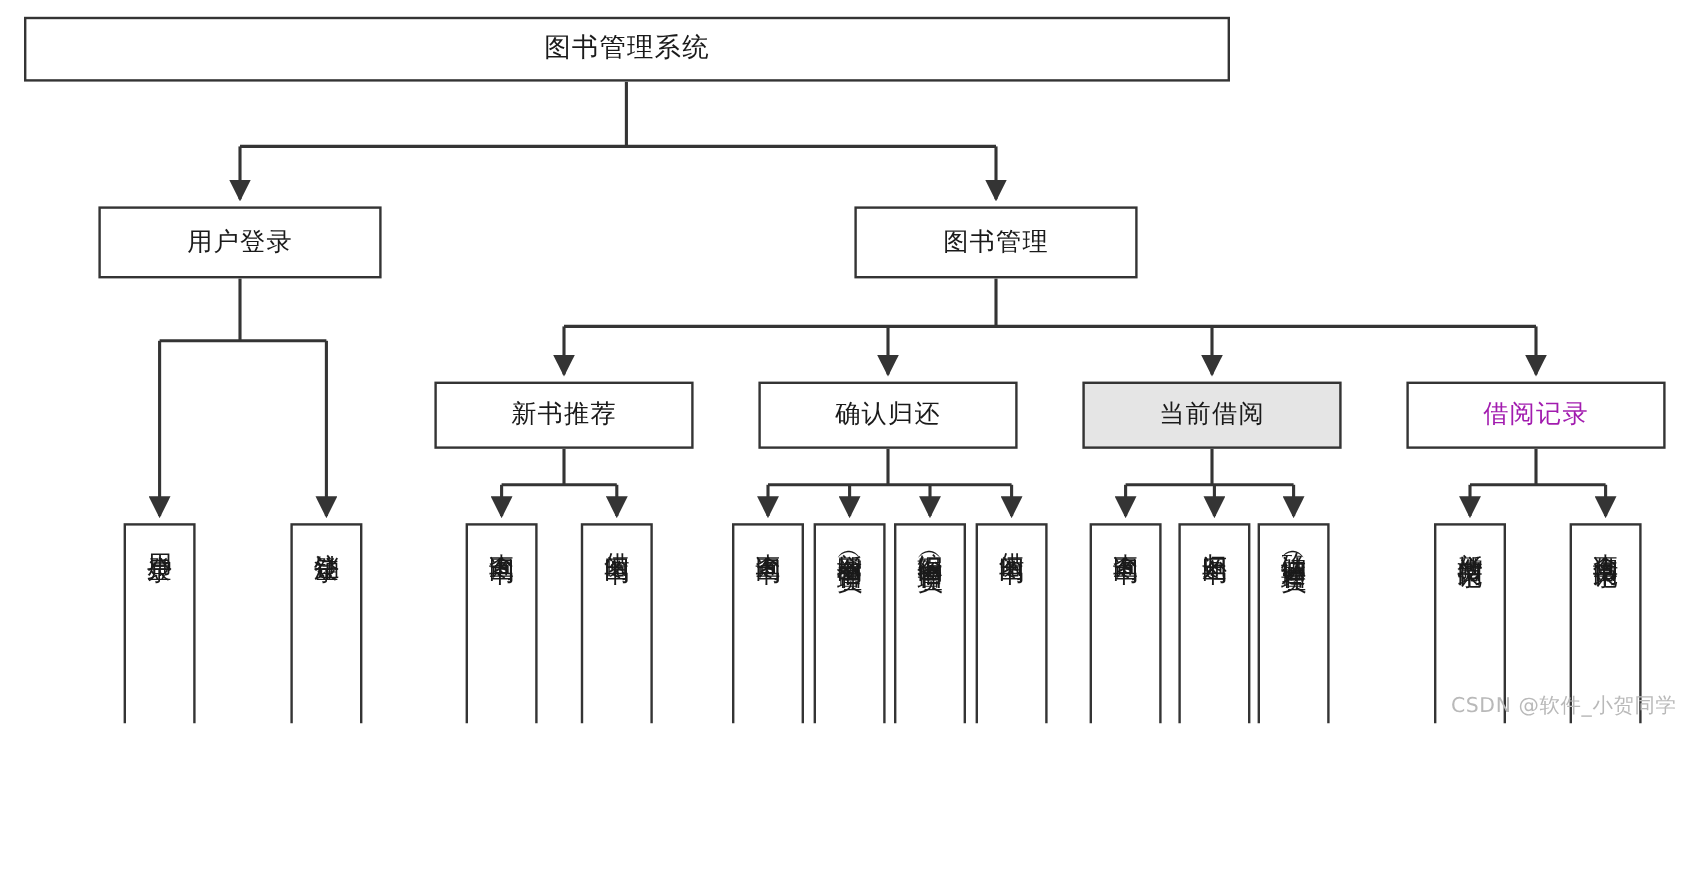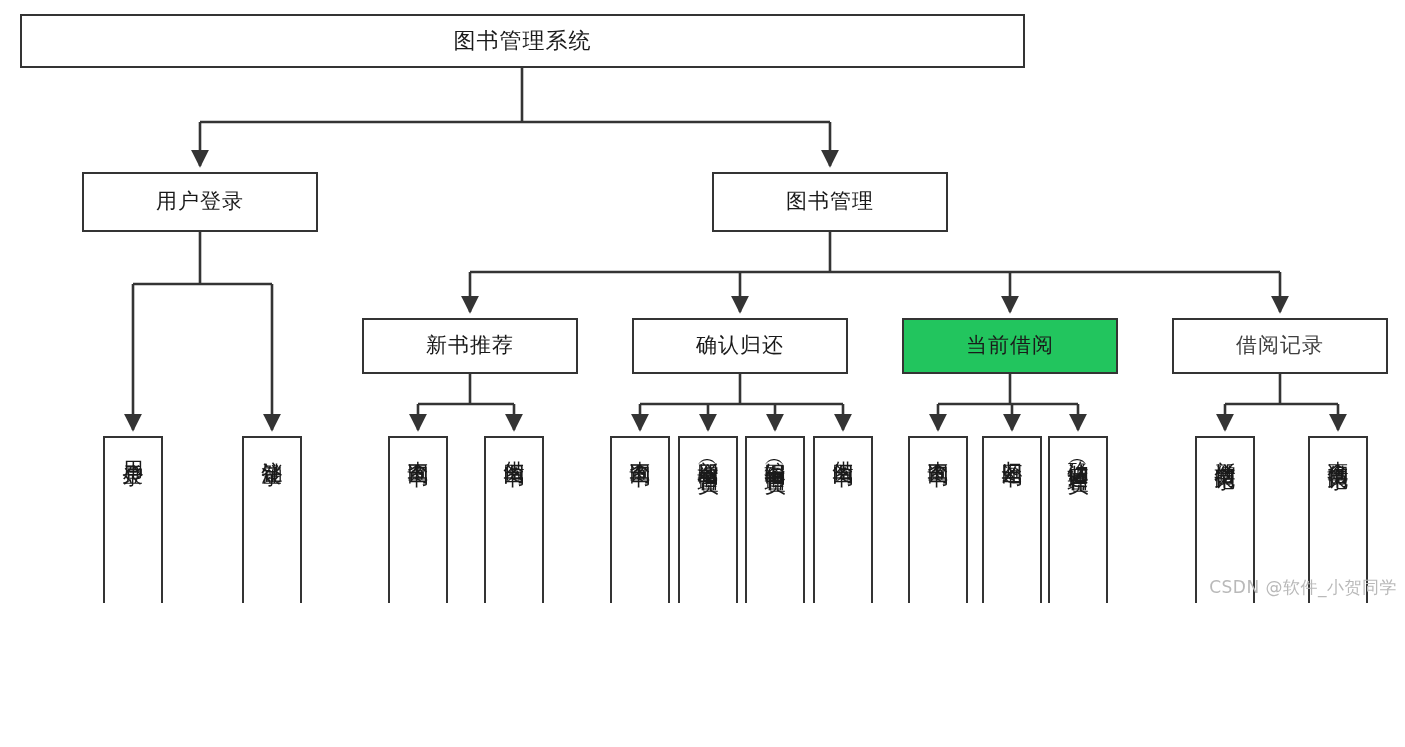--- a/index.html
+++ b/index.html
@@ -134,24 +134,24 @@
   <div class="node horiz" style="left: 712px; top: 172px; width: 236px; height: 60px; border-color: rgb(52, 52, 52); background: rgb(255, 255, 255); color: rgb(26, 26, 26);">
     <span class="label">图书管理</span>
   </div>
 
   <div class="node horiz" style="left: 362px; top: 318px; width: 216px; height: 56px; border-color: rgb(52, 52, 52); background: rgb(255, 255, 255); color: rgb(26, 26, 26);">
     <span class="label">新书推荐</span>
   </div>
   <div class="node horiz" style="left: 632px; top: 318px; width: 216px; height: 56px; border-color: rgb(52, 52, 52); background: rgb(255, 255, 255); color: rgb(26, 26, 26);">
     <span class="label">确认归还</span>
   </div>
-  <div class="node horiz" style="left: 902px; top: 318px; width: 216px; height: 56px; border-color: rgb(52, 52, 52); background: #22c55e; color: rgb(26, 26, 26); text-align: right;">
+  <div class="node horiz" style="left: 902px; top: 318px; width: 216px; height: 56px; border-color: rgb(52, 52, 52); background: #e5e5e5; color: rgb(26, 26, 26); text-align: right;">
     <span class="label">当前借阅</span>
   </div>
-  <div class="node horiz" style="left: 1172px; top: 318px; width: 216px; height: 56px; border-color: rgb(52, 52, 52); background: rgb(255, 255, 255); color: #404040;">
+  <div class="node horiz" style="left: 1172px; top: 318px; width: 216px; height: 56px; border-color: rgb(52, 52, 52); background: rgb(255, 255, 255); color: #a21caf;">
     <span class="label">借阅记录</span>
   </div>
 
   <div class="node vert" style="left: 103px; top: 436px; width: 60px; height: 303px; border-color: rgb(52, 52, 52); background: rgb(255, 255, 255); color: rgb(26, 26, 26);">
     <span class="label">用户登录</span>
   </div>
   <div class="node vert" style="left: 242px; top: 436px; width: 60px; height: 303px; border-color: rgb(52, 52, 52); background: rgb(255, 255, 255); color: rgb(26, 26, 26);">
     <span class="label">注销登录</span>
   </div>
   <div class="node vert" style="left: 388px; top: 436px; width: 60px; height: 303px; border-color: rgb(52, 52, 52); background: rgb(255, 255, 255); color: rgb(26, 26, 26);">

